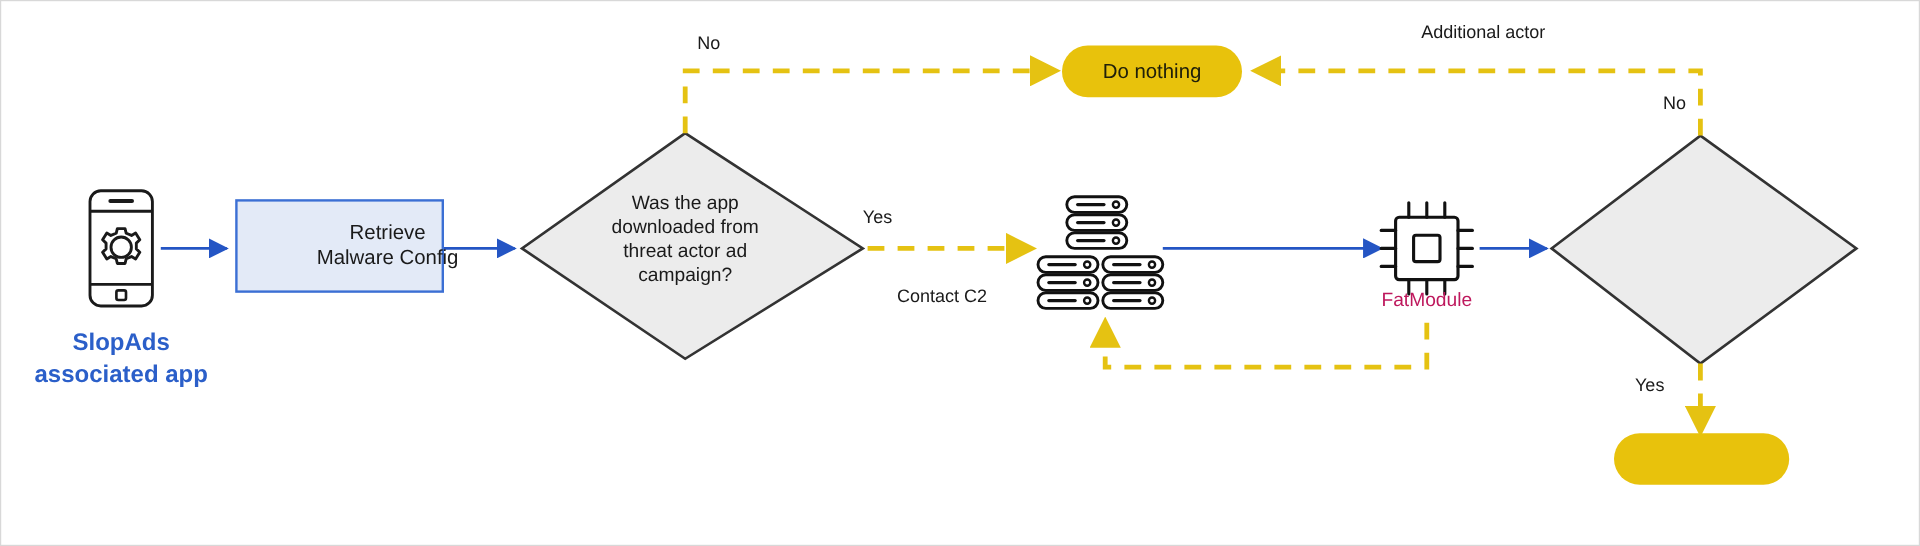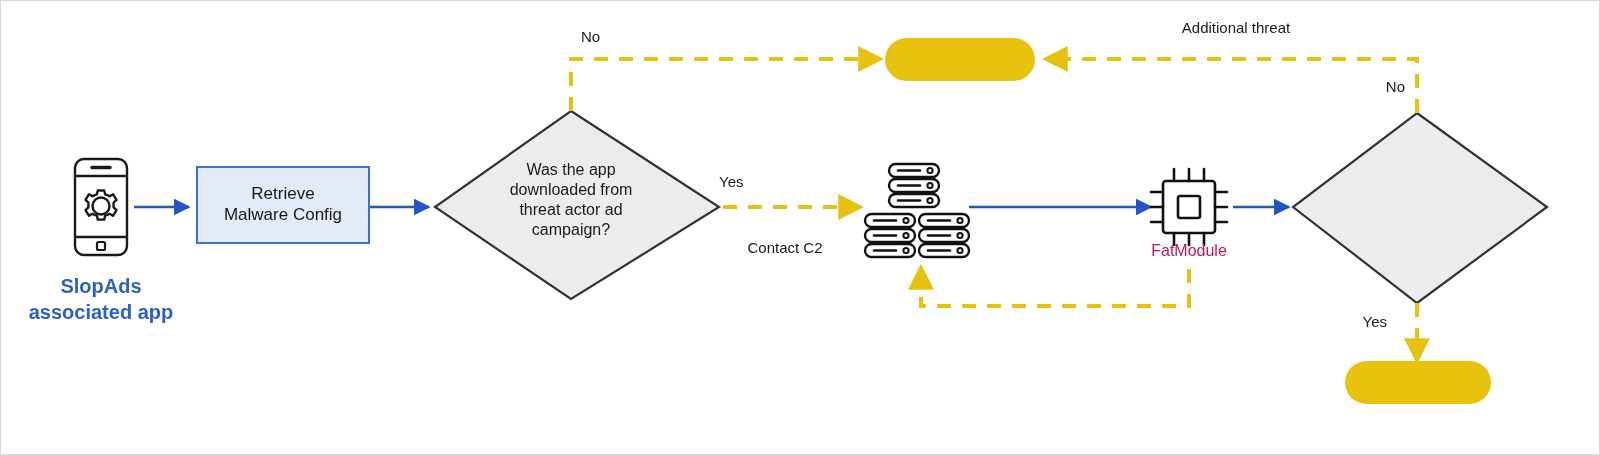--- a/index.html
+++ b/index.html
@@ -169,40 +169,41 @@
                  L 12.6,-3.4 L 12.6,1.4 L 15.5,4.2 L 12,9.8 L 8.6,7.8 L 4.2,9.6 L 3.2,13.6
                  L -3.2,13.6 L -4.2,9.6 L -8.6,7.8 L -12,9.8 L -15.5,4.2 L -12.6,1.4
                  L -12.6,-3.4 L -15.5,-6.2 L -12,-11.8 L -8.6,-9.8 L -4.2,-11.6 Z" stroke-width="2.4" stroke-linejoin="round"></path>
       </g>
     </g>
   </svg>
 
   <div class="node-label app-caption" style="left:20px;top:272px;width:160px;">SlopAds
 associated app</div>
 
-  <div class="node-label box-text" style="left:196px;top:182px;width:172px;">Retrieve
+  <div class="node-label box-text" style="left:196px;top:182px;width:172px;padding-left:40px;">Retrieve
 Malware Config</div>
 
   <div class="node-label diamond-text" style="left:470px;top:159px;width:200px;">Was the app
 downloaded from
 threat actor ad
 campaign?</div>
 
+  <div class="node-label pill-text" style="left:884px;top:48px;width:150px;">Do nothing</div>
 
   <div class="edge-label" style="left:580px;top:27px;width:60px;text-align:left;">No</div>
 
   <div class="edge-label" style="left:718px;top:172px;width:60px;text-align:left;">Yes</div>
 
   <div class="edge-label" style="left:724px;top:238px;width:120px;text-align:center;">Contact C2</div>
 
 
   <div class="node-label icon-caption" style="left:1118px;top:240px;width:140px;">FatModule</div>
 
 
-  <div class="edge-label" style="left:1150px;top:18px;width:170px;">Additional threat</div>
+  <div class="edge-label" style="left:1150px;top:18px;width:170px;">Additional actor</div>
 
   <div class="edge-label" style="left:1348px;top:77px;width:56px;text-align:right;">No</div>
 
 
   <div class="edge-label" style="left:1330px;top:312px;width:56px;text-align:right;">Yes</div>
 
 
 </div>
 
 </body></html>

